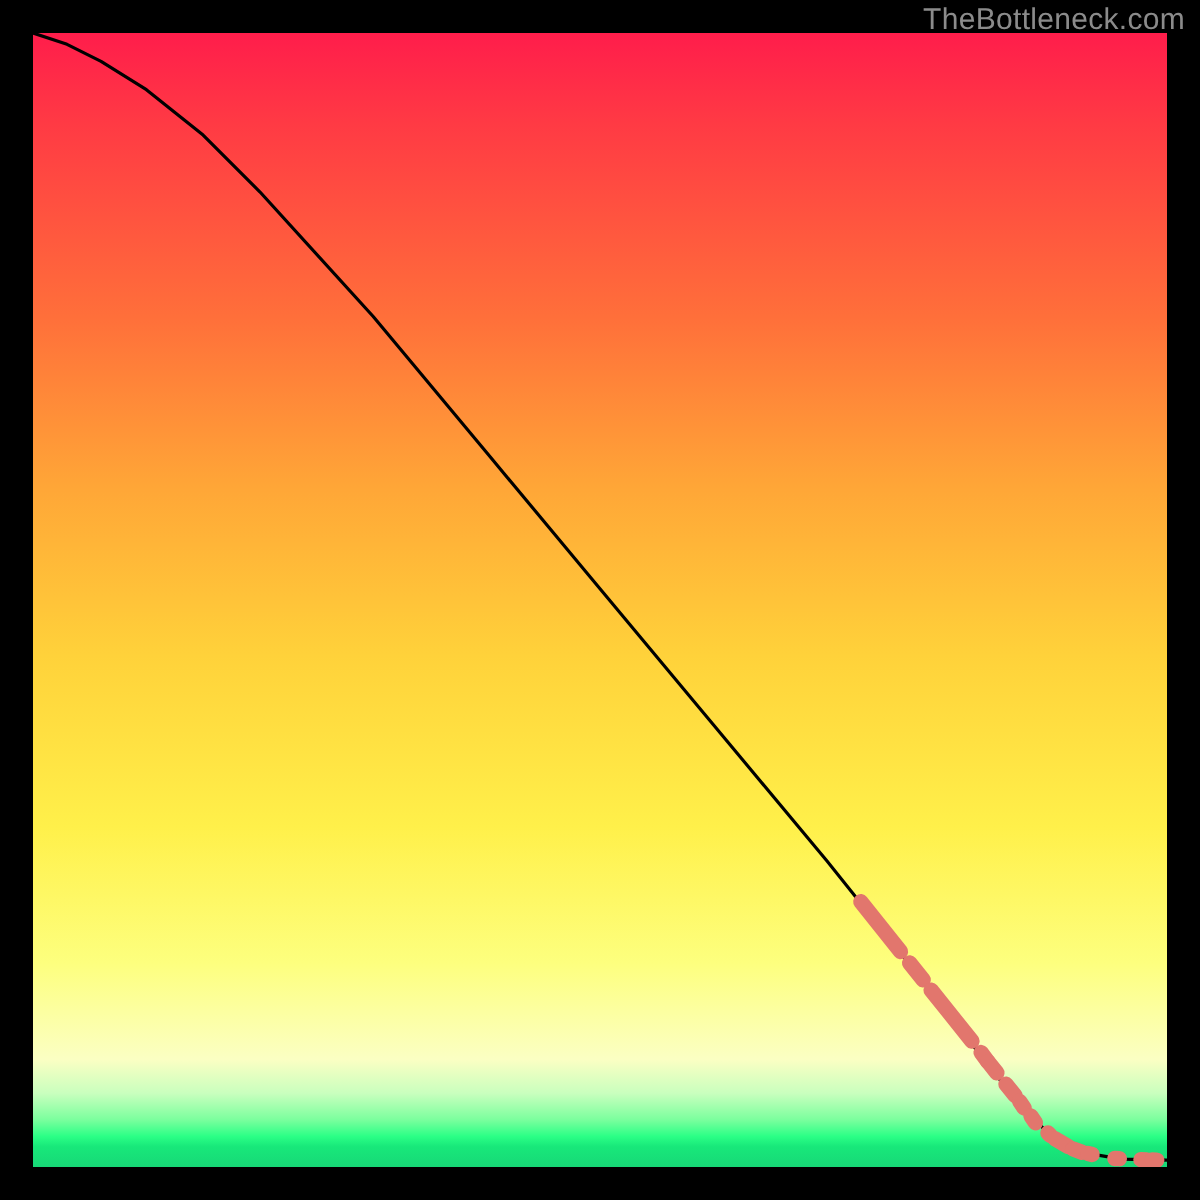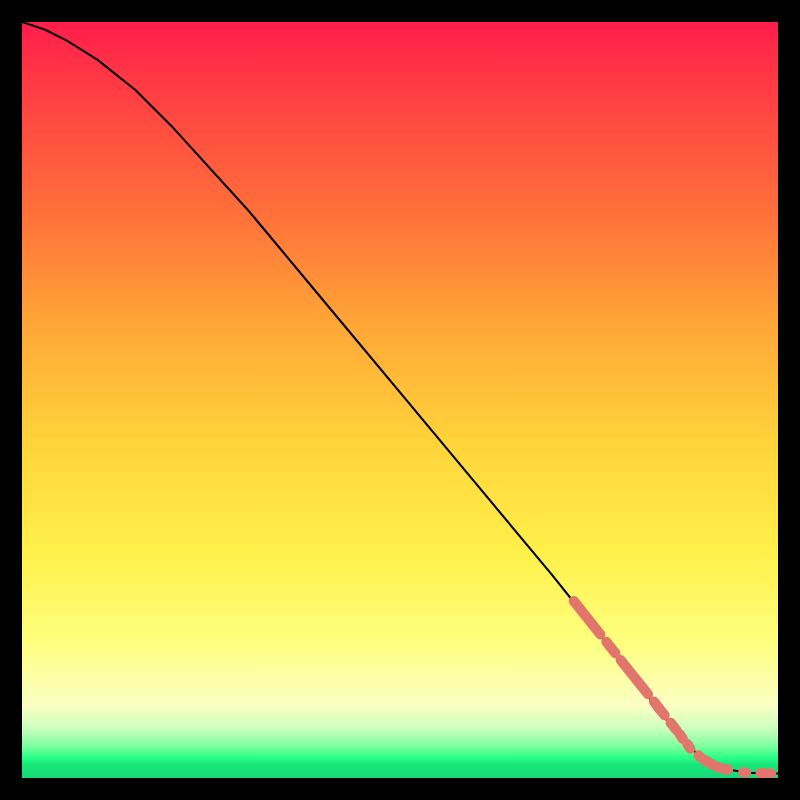--- a/index.html
+++ b/index.html
@@ -58,20 +58,21 @@
     color: #8b8b8b;
     font-size: 20px;
     letter-spacing: 0.2px;
     user-select: none;
   }
 </style>
 </head>
 <body>
 
 <div class="stage">
+  <div class="attribution">TheBottleneck.com</div>
 
   <div class="plot">
     <div class="plot-bg"></div>
     <svg viewBox="0 0 100 100" preserveAspectRatio="none">
       <g>
         <path id="curve-path" fill="none" stroke="#000" stroke-width="0.28" stroke-linecap="round" stroke-linejoin="round" d="M0.000 0.000 L3.000 1.000 L6.000 2.500 L10.000 5.000 L15.000 9.000 L20.000 14.000 L30.000 25.000 L40.000 37.000 L50.000 49.000 L60.000 61.000 L70.000 73.000 L78.000 83.000 L85.000 92.000 L88.000 95.500 L90.000 97.500 L93.000 98.800 L96.000 99.300 L100.000 99.400"></path>
       </g>
       <g id="dash-layer" fill="none" stroke="#e2766d" stroke-width="1.35" stroke-linecap="round">
           <path d="M73.000 76.600 L76.500 81.000"></path>
           <path d="M77.300 82.000 L78.500 83.500"></path>

